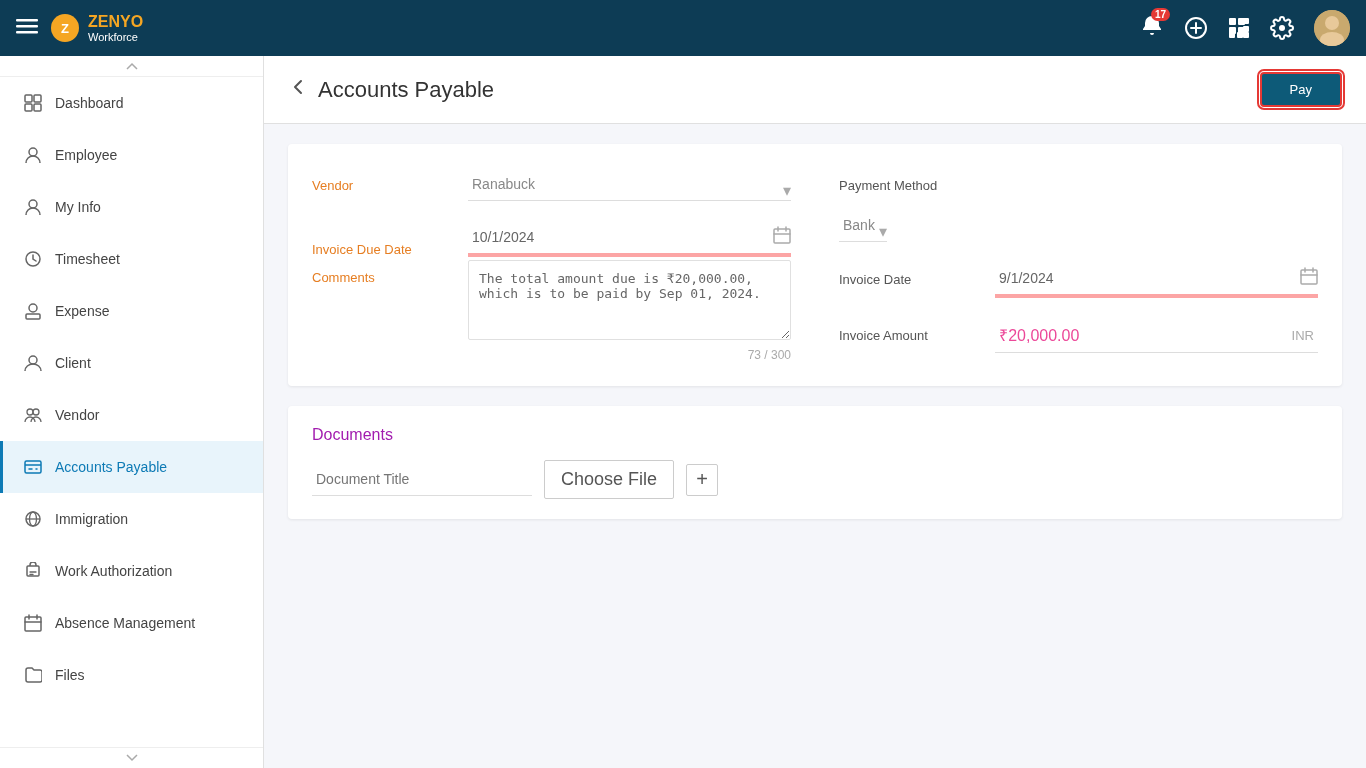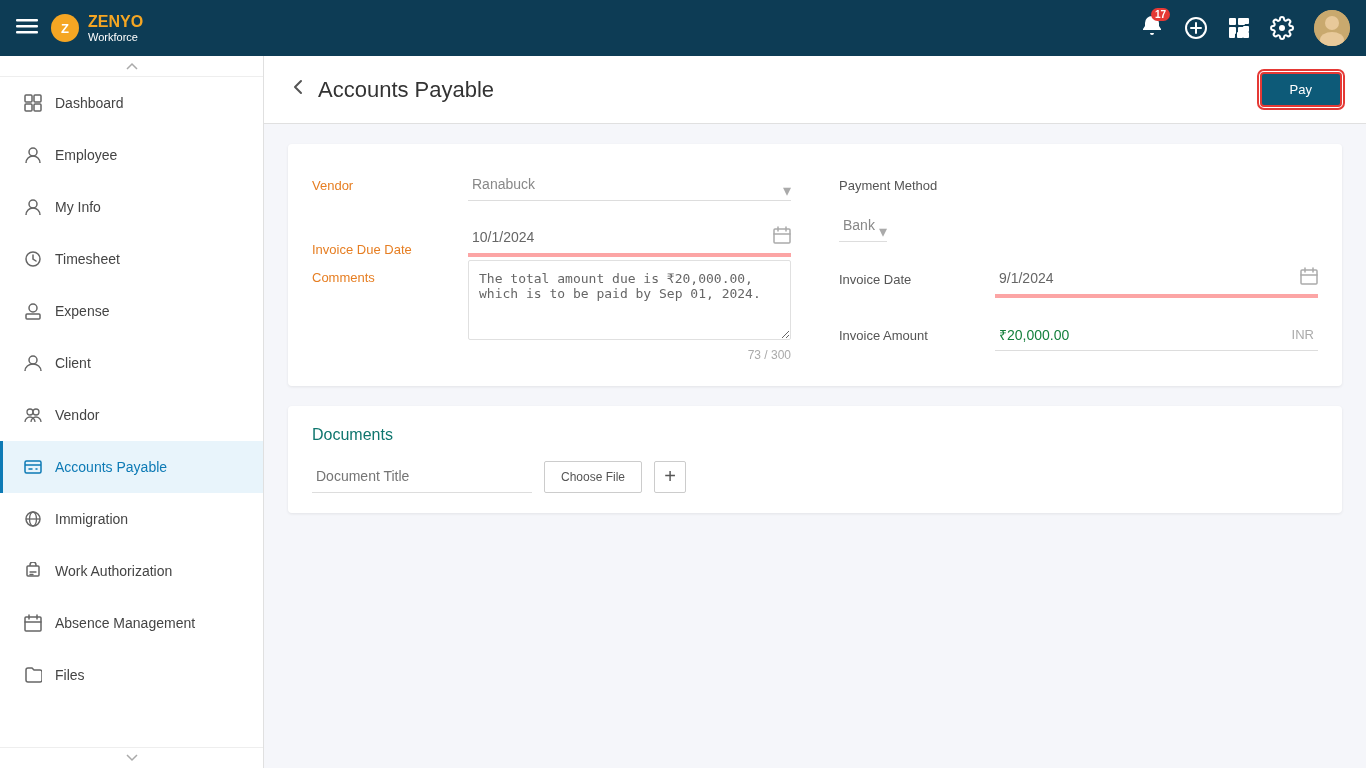--- a/index.html
+++ b/index.html
@@ -259,43 +259,43 @@
     .amount-wrapper {
       display: flex;
       align-items: center;
       border-bottom: 1px solid #ddd;
       width: 100%;
     }
     .amount-input {
       flex: 1;
       border: none;
       padding: 8px 4px;
-      font-size: 14px;
-      color: #15803d;
+      font-size: 16px;
+      color: #ec4899;
       background: transparent;
       outline: none;
     }
     .amount-currency {
       color: #aaa;
       font-size: 13px;
       padding: 8px 4px;
     }
 
     
     .docs-card {
       background: #fff;
       border-radius: 4px;
       margin: 0 24px 20px 24px;
       padding: 20px 24px;
       box-shadow: 0 1px 3px rgba(0,0,0,0.08);
     }
     .docs-title {
       font-size: 16px;
       font-weight: 500;
-      color: #0f766e;
+      color: #a21caf;
       margin-bottom: 16px;
     }
     .docs-row {
       display: flex;
       align-items: center;
       gap: 12px;
     }
     .doc-title-input {
       border: none;
       border-bottom: 1px solid #ddd;
@@ -304,21 +304,21 @@
       color: #aaa;
       background: transparent;
       outline: none;
       width: 220px;
     }
     .choose-file-btn {
       border: 1px solid #ccc;
       background: #fff;
       color: #555;
       padding: 8px 16px;
-      font-size: 12px;
+      font-size: 18px;
       cursor: pointer;
       border-radius: 2px;
     }
     .add-doc-btn {
       width: 32px;
       height: 32px;
       border: 1px solid #ccc;
       background: #fff;
       border-radius: 2px;
       display: flex;

